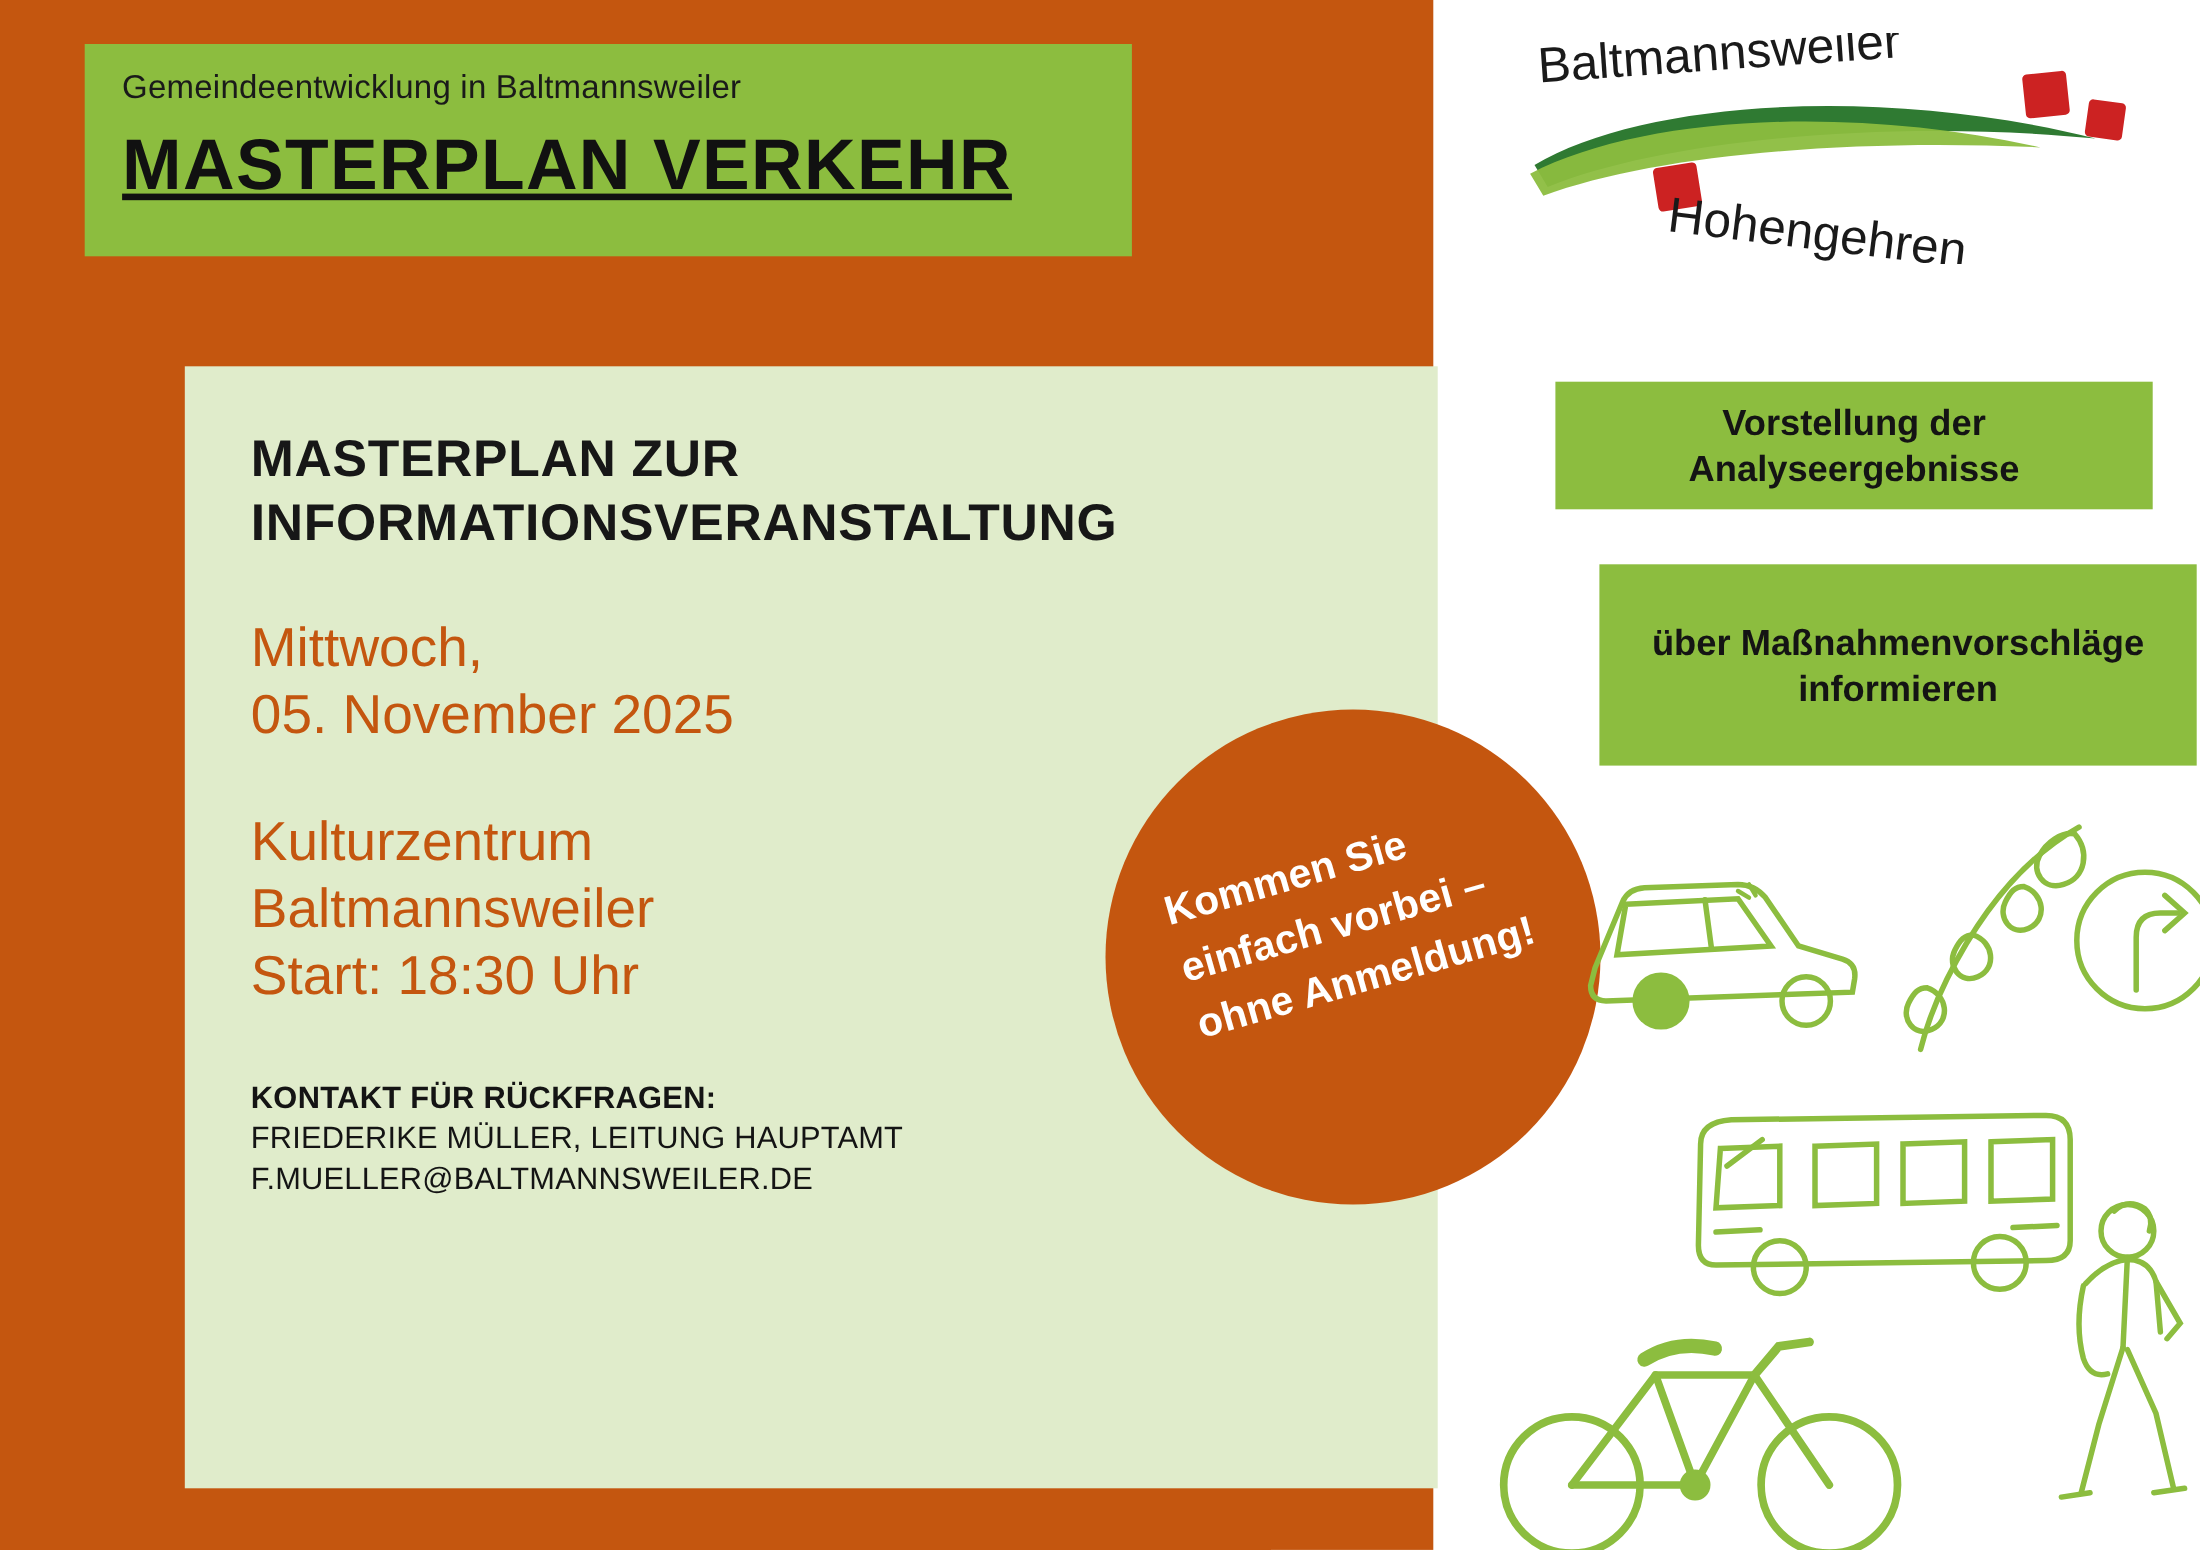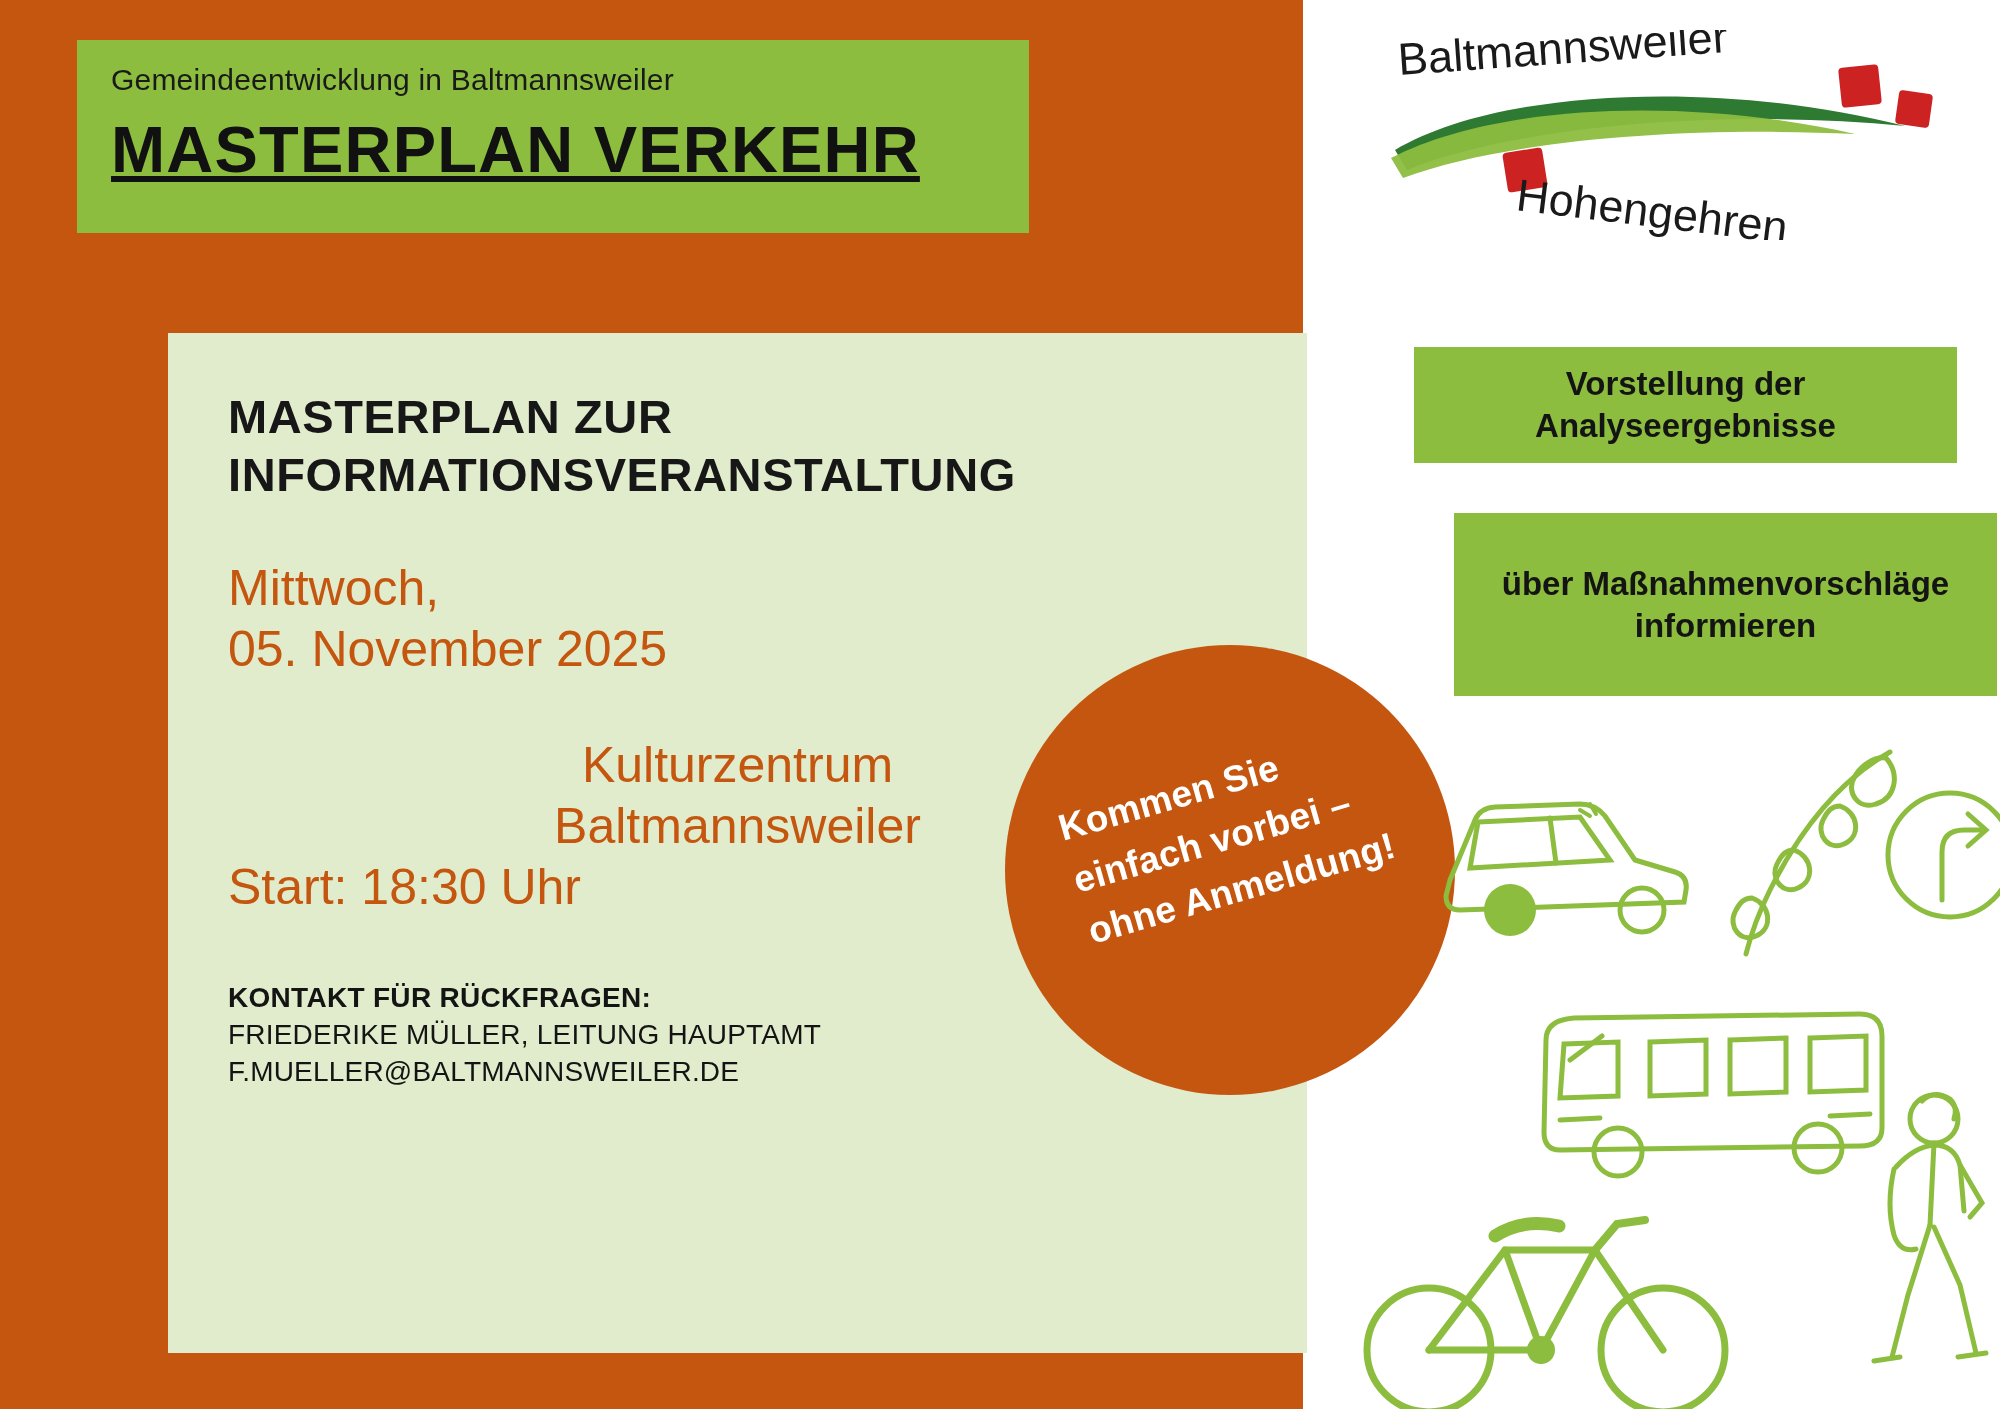--- a/index.html
+++ b/index.html
@@ -62,21 +62,21 @@
     letter-spacing: 0.6px;
     line-height: 1.23;
   }
   .info-block {
     color: #c4560f;
     font-weight: normal;
     font-size: 50px;
     line-height: 1.22;
   }
   .info-date { margin-top: 54px; }
-  .info-place { margin-top: 55px; text-align: center; }
+  .info-place { margin-top: 55px; }
   .info-start { }
 
   .contact {
     margin-top: 62px;
     color: #141414;
     line-height: 1.32;
   }
   .contact-title {
     font-size: 28px;
     font-weight: bold;

